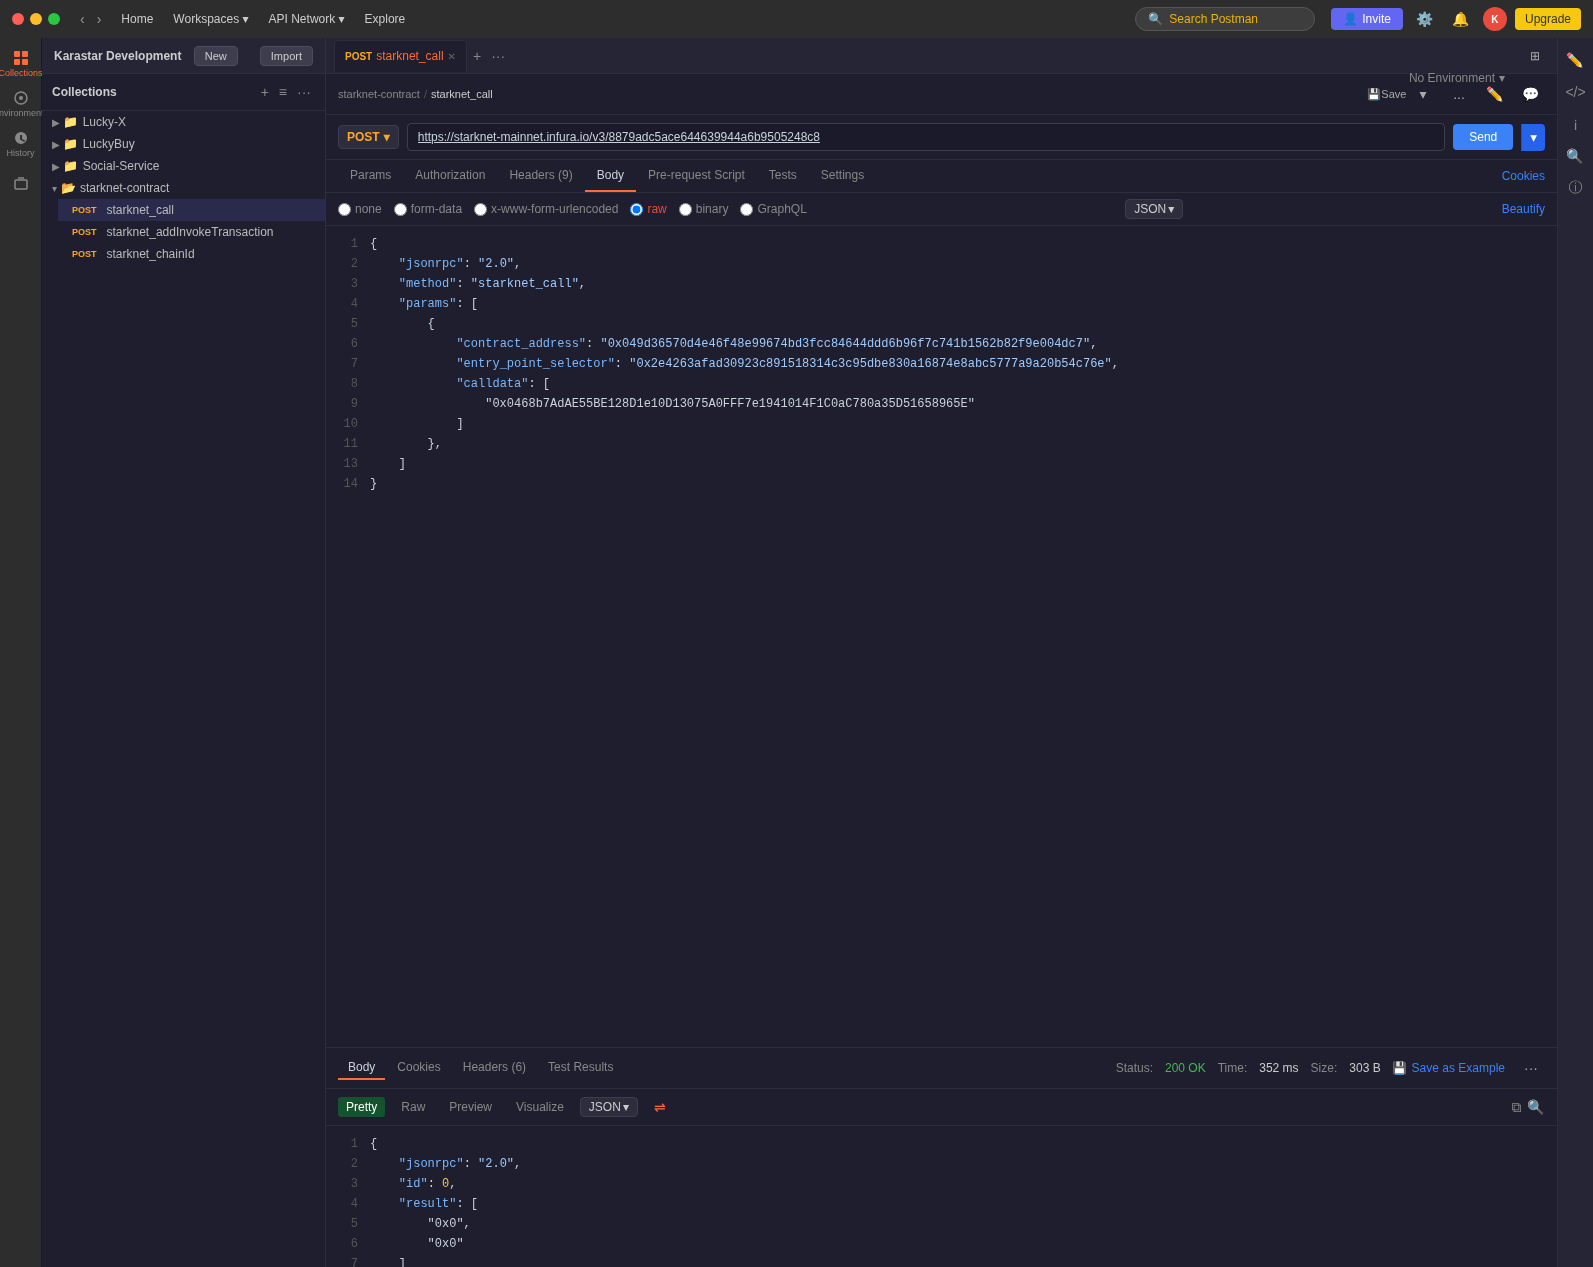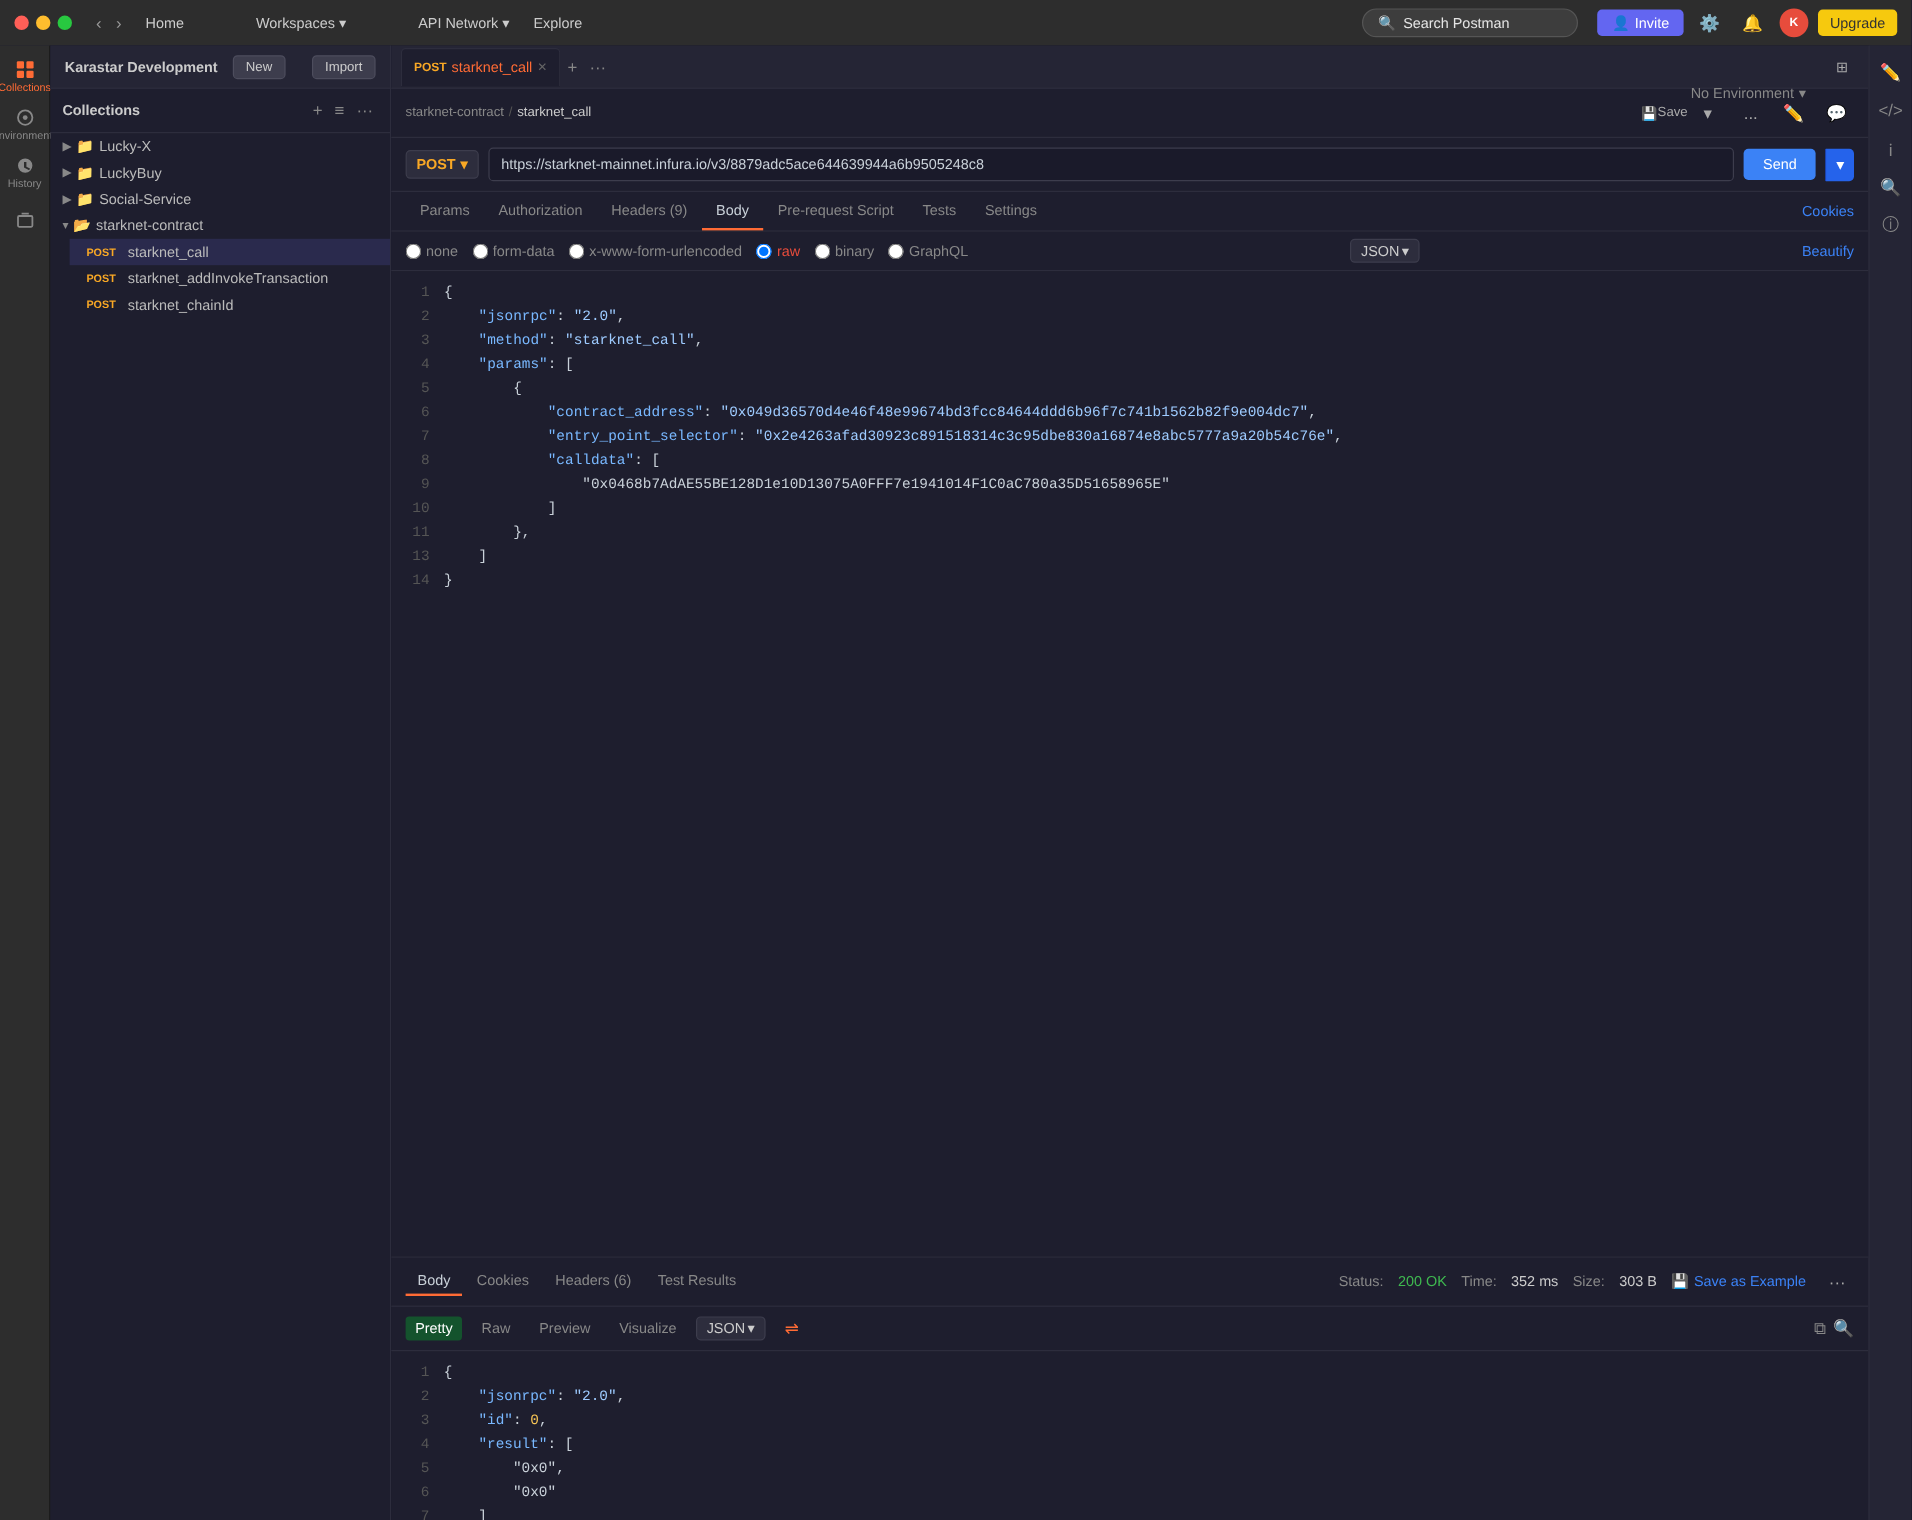--- a/index.html
+++ b/index.html
@@ -17,21 +17,21 @@
     }
     .traffic-lights { display: flex; gap: 6px; align-items: center; }
     .traffic-light { width: 12px; height: 12px; border-radius: 50%; }
     .tl-red { background: #ff5f57; }
     .tl-yellow { background: #ffbd2e; }
     .tl-green { background: #28c840; }
     .nav-buttons { display: flex; gap: 4px; }
     .nav-btn { background: none; border: none; color: #999; cursor: pointer; font-size: 14px; padding: 2px 4px; }
     .title-bar-nav { display: flex; align-items: center; gap: 20px; flex: 1; }
     .title-bar-nav a { color: #ccc; text-decoration: none; font-size: 12px; }
-    .api-network-btn { color: #ccc; font-size: 12px; display: flex; align-items: center; gap: 3px; cursor: pointer; background: none; border: none; margin-left: 40px; }
+    .api-network-btn { color: #ccc; font-size: 12px; display: flex; align-items: center; gap: 3px; cursor: pointer; background: none; border: none; }
     .search-bar { background: #3d3d3d; border: 1px solid #555; border-radius: 16px; padding: 4px 12px; display: flex; align-items: center; gap: 6px; color: #999; font-size: 12px; width: 180px; cursor: text; }
     .title-bar-right { display: flex; align-items: center; gap: 8px; }
     .invite-btn { background: #6366f1; color: white; border: none; border-radius: 4px; padding: 4px 12px; font-size: 12px; cursor: pointer; display: flex; align-items: center; gap: 4px; }
     .icon-btn { background: none; border: none; color: #aaa; cursor: pointer; font-size: 14px; padding: 4px; width: 28px; height: 28px; display: flex; align-items: center; justify-content: center; }
     .avatar { width: 24px; height: 24px; border-radius: 50%; background: #e74c3c; display: flex; align-items: center; justify-content: center; color: white; font-size: 10px; font-weight: bold; }
     .upgrade-btn { background: #f6c90e; color: #333; border: none; border-radius: 4px; padding: 4px 10px; font-size: 12px; cursor: pointer; font-weight: 500; }
 
     
     .main-layout { display: flex; height: calc(100vh - 38px); }
 
@@ -63,21 +63,21 @@
     
     .tab-bar { display: flex; align-items: center; background: #252535; border-bottom: 1px solid #2d2d3d; padding: 0 8px; height: 36px; gap: 2px; }
     .tab { display: flex; align-items: center; gap: 4px; padding: 0 10px; height: 32px; cursor: pointer; color: #888; font-size: 12px; border-radius: 4px 4px 0 0; border: 1px solid transparent; border-bottom: none; }
     .tab.active { background: #1e1e2e; color: #ff6b35; border-color: #2d2d3d; }
     .tab-close { font-size: 10px; color: #666; cursor: pointer; }
     .tab-action-btn { background: none; border: none; color: #888; cursor: pointer; font-size: 14px; padding: 2px 4px; }
 
     
     .request-bar { display: flex; align-items: center; padding: 8px 12px; gap: 8px; border-bottom: 1px solid #2d2d3d; }
     .method-select { background: #2d2d3d; border: 1px solid #3d3d4d; color: #f9a825; border-radius: 4px; padding: 4px 8px; font-size: 12px; cursor: pointer; display: flex; align-items: center; gap: 4px; font-weight: bold; }
-    .url-input { flex: 1; background: #1a1a2a; border: 1px solid #3d3d4d; color: #c9d1d9; border-radius: 4px; padding: 6px 10px; font-size: 12px; }
+    .url-input { flex: 1; background: #1a1a2a; border: 1px solid #3d3d4d; color: #c9d1d9; border-radius: 4px; padding: 6px 10px; font-size: 12px; text-decoration: underline; }
     .send-btn { background: #3b82f6; color: white; border: none; border-radius: 4px; padding: 6px 16px; font-size: 12px; font-weight: 500; cursor: pointer; display: flex; align-items: center; gap: 4px; }
     .send-dropdown { background: #2563eb; color: white; border: none; border-left: 1px solid #1d4ed8; border-radius: 0 4px 4px 0; padding: 6px 8px; cursor: pointer; }
 
     
     .tabs-nav { display: flex; align-items: center; border-bottom: 1px solid #2d2d3d; padding: 0 12px; background: #1e1e2e; }
     .nav-tab { padding: 8px 12px; color: #888; font-size: 12px; cursor: pointer; border-bottom: 2px solid transparent; }
     .nav-tab.active { color: #c9d1d9; border-bottom-color: #ff6b35; }
     .nav-tab-right { margin-left: auto; color: #3b82f6; font-size: 12px; cursor: pointer; }
 
     
@@ -161,21 +161,21 @@
     <button class="api-network-btn">
         <span>Workspaces ▾</span>
       </button>
     <button class="api-network-btn">
         <span>API Network ▾</span>
       </button>
     <a>Explore</a>
   </div>
   <div class="search-bar">
     <span>🔍</span>
-    <span style="color:#e5e5e5">Search Postman</span>
+    <span style="color:#eab308">Search Postman</span>
   </div>
   <div class="title-bar-right">
     <button class="invite-btn">
       <span>👤</span>
       <span>Invite</span>
     </button>
     <button class="icon-btn">⚙️</button>
     <button class="icon-btn">🔔</button>
     <div class="avatar">K</div>
     <button class="upgrade-btn">Upgrade</button>

